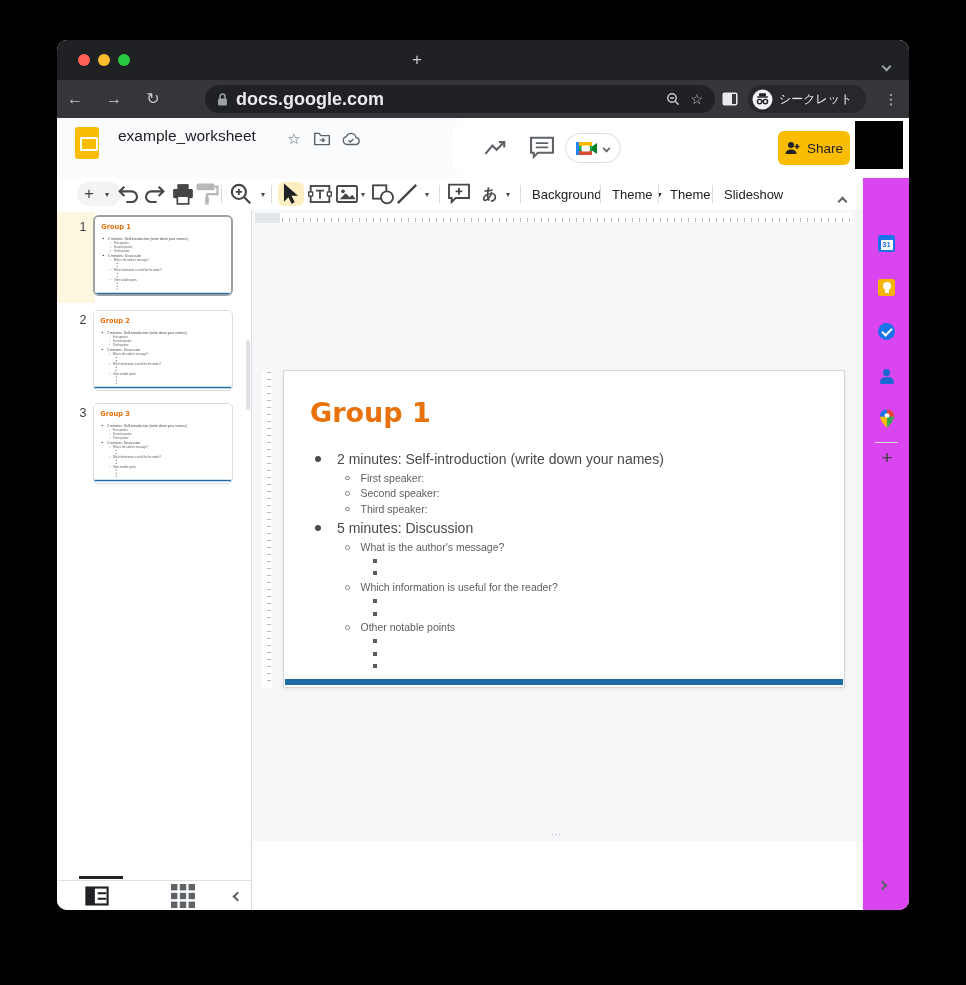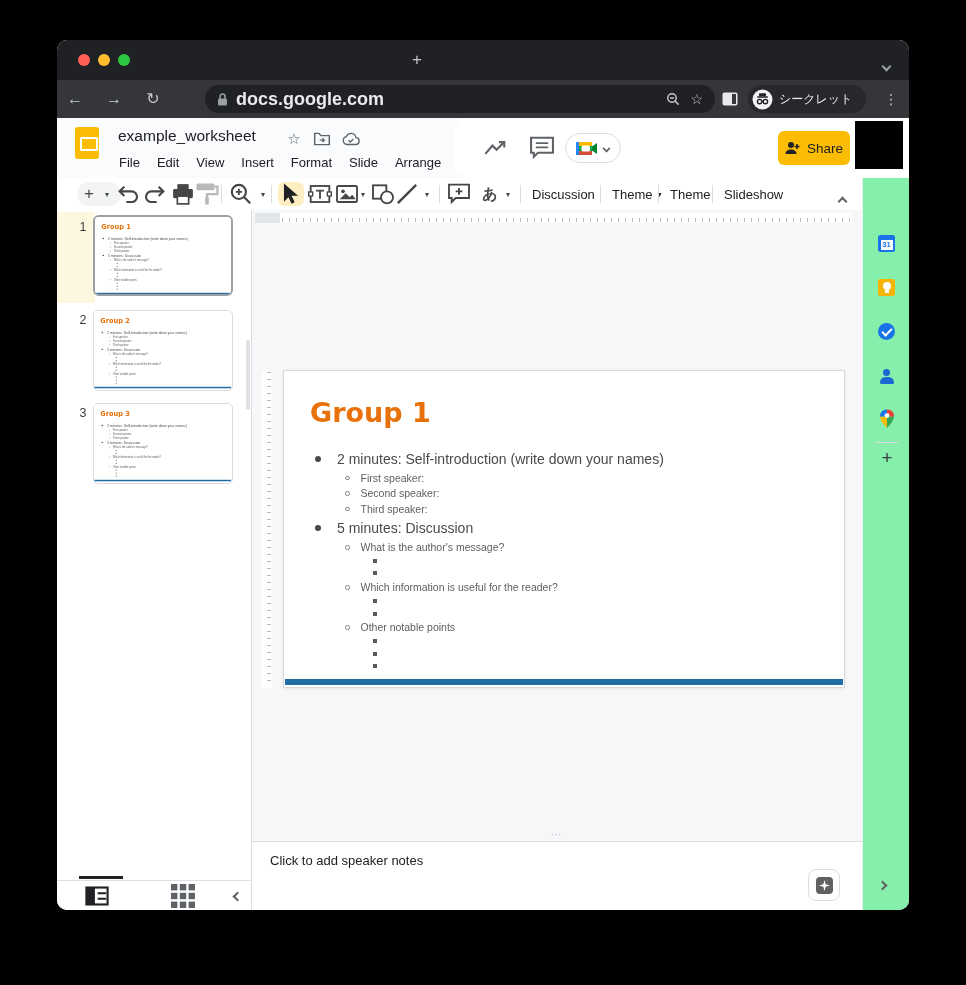--- a/index.html
+++ b/index.html
@@ -102,21 +102,21 @@
   .b3 .dot{width:4px;height:4px;background:#5a5a5a;margin-right:8px;flex:none;}
   .accentbar{position:absolute;left:1px;right:1px;bottom:2px;height:6px;background:var(--blue,#1e6ca3);}
 
   
   .notes{position:absolute;left:195px;top:801px;width:610px;height:69px;background:#fff;border-top:1px solid #dadce0;}
   .notes-text{position:absolute;left:18px;top:11px;font-size:13px;color:#202124;}
   .gembtn{position:absolute;left:556px;top:27px;width:32px;height:32px;border:1px solid #dadce0;border-radius:8px;background:#fff;display:flex;align-items:center;justify-content:center;}
   .gem-inner{width:17px;height:17px;background:#616161;border-radius:4px;display:flex;align-items:center;justify-content:center;}
 
   
-  .sidepanel{position:absolute;left:805px;top:138px;width:47px;height:732px;background:#86efac;border-left:1px solid #eceef1;text-decoration:underline;}
+  .sidepanel{position:absolute;left:805px;top:138px;width:47px;height:732px;background:#d946ef;border-left:1px solid #eceef1;text-decoration:underline;}
   .sp-ic{position:absolute;left:14px;width:19px;height:19px;display:flex;align-items:center;justify-content:center;}
   .sp-div{position:absolute;left:12px;width:23px;height:1px;background:#dadce0;}
   .sp-plus{position:absolute;left:12px;width:24px;height:24px;color:#3c4043;font-size:19px;text-align:center;line-height:24px;}
   .sp-chev{position:absolute;left:16px;display:flex;}
 
   
   .ic-cal{width:17px;height:17px;background:#1a73e8;border-radius:2.5px;position:relative;}
   .ic-cal .face{position:absolute;left:2.5px;right:2.5px;top:4.5px;bottom:2.5px;background:#fff;display:flex;align-items:center;justify-content:center;font-size:7.5px;font-weight:bold;color:#1a73e8;}
   .ic-keep{width:17px;height:17px;background:#f5b400;border-radius:2.5px;position:relative;}
   .ic-keep:before{content:"";position:absolute;left:4.5px;top:3px;width:8px;height:8px;border-radius:50%;background:#fff;}
@@ -182,30 +182,20 @@
       <div class="doctitle">example_worksheet</div>
       <div class="hdr-ic" style="left:228px">☆</div>
       <svg class="hdr-ic" style="left:256px" width="16" height="16" viewBox="0 0 16 16">
         <path d="M1.5 3h4l1.5 2h7.5v8h-13z" fill="none" stroke="#5f6368" stroke-width="1.3"></path>
         <path d="M6 9h4M8.4 7.4 10 9l-1.6 1.6" fill="none" stroke="#5f6368" stroke-width="1.2"></path>
       </svg>
       <svg class="hdr-ic" style="left:285px" width="18" height="14" viewBox="0 0 18 14">
         <path d="M5 12.5a4 4 0 0 1-.6-7.9 5 5 0 0 1 9.6 1.1 3.4 3.4 0 0 1-.6 6.8z" fill="none" stroke="#5f6368" stroke-width="1.3"></path>
         <path d="M6.5 8.2 8.3 10l3-3" fill="none" stroke="#5f6368" stroke-width="1.3"></path>
       </svg>
-      <div class="menus">
-        <span>File</span>
-        <span>Edit</span>
-        <span>View</span>
-        <span>Insert</span>
-        <span>Format</span>
-        <span>Slide</span>
-        <span>Arrange</span>
-
-      </div>
 
       <div class="hdrpanel">
         <svg class="panel-ic" style="left:30px" width="22" height="16" viewBox="0 0 22 16">
           <path d="M2 13 8 6l3.5 3.5L18 3" fill="none" stroke="#5f6368" stroke-width="1.8"></path>
           <path d="M13.5 3H18v4.5" fill="none" stroke="#5f6368" stroke-width="1.8"></path>
         </svg>
         <svg class="panel-ic" style="left:76px" width="19" height="18" viewBox="0 0 19 18">
           <path d="M1.5 1.5h16v11h-11l-3 3v-3h-2z" fill="none" stroke="#5f6368" stroke-width="1.5"></path>
           <path d="M5 5.5h9M5 8.5h9" stroke="#5f6368" stroke-width="1.3"></path>
         </svg>
@@ -294,21 +284,21 @@
       <svg class="tb-ic" style="left:390px" width="18" height="17" viewBox="0 0 18 17">
         <path d="M1.5 1.5h15v10h-10l-3 3v-3h-2z" fill="none" stroke="#444746" stroke-width="1.4"></path>
         <path d="M9 4v5M6.5 6.5h5" stroke="#444746" stroke-width="1.4"></path>
       </svg>
 
       <div class="tb-ic" style="left:421px;font-size:15px;font-weight:bold">あ</div>
       <div class="tb-caret" style="left:445px">▾</div>
       <div class="tb-div" style="left:463px"></div>
 
       <div class="tb-lbl" style="left:475px">
-          <span>Discussion</span>
+          <span>Background</span>
         </div>
       <div class="tb-div" style="left:543px"></div>
       <div class="tb-lbl" style="left:555px">
           <span>Theme</span>
           <span style="font-size:8px">▾</span>
         </div>
       <div class="tb-div" style="left:601px"></div>
       <div class="tb-lbl" style="left:613px">
           <span>Theme</span>
         </div>
@@ -634,30 +624,20 @@
               <span class="dot"></span>
               <span class="btxt"></span>
             </div>
           </div>
         <div class="accentbar"></div>
       </div>
 
       <div class="notes-handle">⋯</div>
     </div>
 
-    <div class="notes">
-      <div class="notes-text">Click to add speaker notes</div>
-      <div class="gembtn">
-        <div class="gem-inner">
-          <svg width="11" height="11" viewBox="0 0 16 16">
-              <path d="M8 0l1.7 6.3L16 8l-6.3 1.7L8 16 6.3 9.7 0 8l6.3-1.7z" fill="#fff"></path>
-            </svg>
-        </div>
-      </div>
-    </div>
 
     <div class="sidepanel">
       <div class="sp-ic" style="top:56px">
         <div class="ic-cal">
             <div class="face">31</div>
           </div>
       </div>
       <div class="sp-ic" style="top:100px">
           <div class="ic-keep"></div>
         </div>

